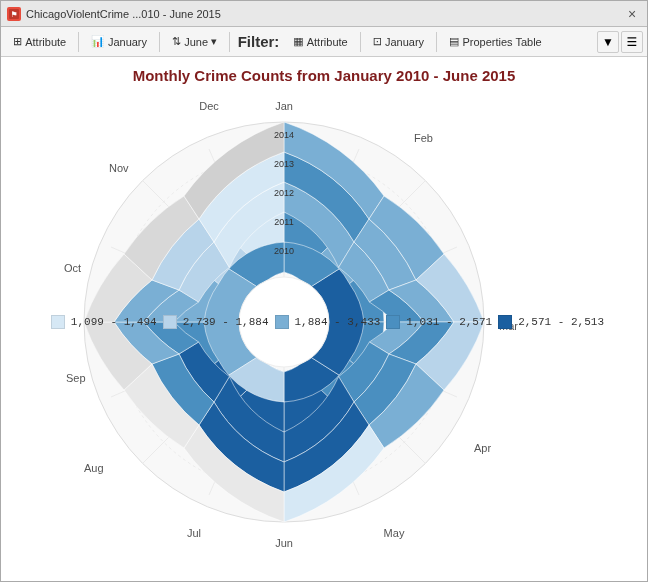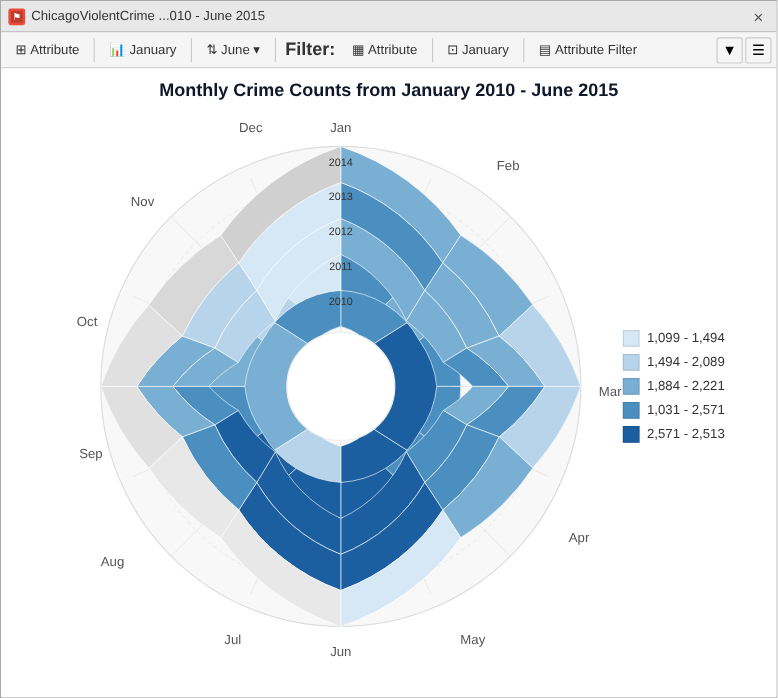--- a/index.html
+++ b/index.html
@@ -18,26 +18,26 @@
     .toolbar-btn { display: flex; align-items: center; gap: 3px; padding: 3px 7px; border: 1px solid transparent; border-radius: 2px; cursor: pointer; font-size: 11px; color: #333; background: transparent; height: 24px; }
     .toolbar-separator { width: 1px; height: 20px; background: #ccc; margin: 0 2px; }
     .filter-label { font-size: 15px; color: #333; font-weight: 600; padding: 0 4px; }
     .attr-table-btn { display: flex; align-items: center; gap: 3px; padding: 3px 7px; border: 1px solid transparent; border-radius: 2px; cursor: pointer; font-size: 11px; color: #333; background: transparent; height: 24px; }
     .toolbar-right { margin-left: auto; display: flex; align-items: center; gap: 2px; }
     .icon-btn { width: 22px; height: 22px; display: flex; align-items: center; justify-content: center; cursor: pointer; border: 1px solid #ccc; background: #f5f5f5; border-radius: 2px; }
     
     
     .content { flex: 1; display: flex; flex-direction: column; align-items: center; background: #fff; padding: 10px; }
     
-    .chart-title { font-size: 15px; font-weight: 600; color: #0f172a; margin-bottom: 8px; text-align: left; }
+    .chart-title { font-size: 15px; font-weight: 600; color: #7f1d1d; margin-bottom: 8px; text-align: left; }
     
     .chart-area { position: relative; width: 560px; height: 460px; display: flex; align-items: center; justify-content: center; }
     
     
-    .legend { position: absolute; right: 0; top: 50%; transform: translateY(-50%); display: flex; flex-direction: column; gap: 6px; }
+    .legend { position: absolute; right: 0; top: 50%; transform: translateY(-50%); display: flex; flex-direction: row; gap: 6px; font-family: Liberation Mono, monospace; }
     .legend-item { display: flex; align-items: center; gap: 6px; font-size: 11px; color: #333; }
     .legend-box { width: 14px; height: 14px; border: 1px solid rgba(0,0,0,0.1); }
     
     
     .chart-svg { position: absolute; left: 10px; top: 0; }
   </style>
 </head>
 <body>
 
 <div class="window">
@@ -76,21 +76,21 @@
       <span>Attribute</span>
     </button>
     <div class="toolbar-separator"></div>
     <button class="toolbar-btn">
       <span>⊡</span>
       <span>January</span>
     </button>
     <div class="toolbar-separator"></div>
     <button class="attr-table-btn">
       <span>▤</span>
-      <span>Attribute Filter</span>
+      <span>Properties Table</span>
     </button>
     <div class="toolbar-right">
       <div class="icon-btn">▼</div>
       <div class="icon-btn">☰</div>
     </div>
   </div>
 
   <div class="content">
     <div class="chart-title">Monthly Crime Counts from January 2010 - June 2015</div>
 
@@ -240,25 +240,25 @@
         <text x="155" y="18" text-anchor="middle" font-size="11" fill="#555">Dec</text>
       </svg>
 
       <div class="legend" style="position:absolute; right:0; top:50%; transform:translateY(-50%);">
         <div class="legend-item">
           <div class="legend-box" style="background:#d6e8f5;"></div>
           <span>1,099 - 1,494</span>
         </div>
         <div class="legend-item">
           <div class="legend-box" style="background:#b8d4ea;"></div>
-          <span>1,494 - 2,089</span>
+          <span>2,739 - 1,884</span>
         </div>
         <div class="legend-item">
           <div class="legend-box" style="background:#7aafd4;"></div>
-          <span>1,884 - 2,221</span>
+          <span>1,884 - 3,433</span>
         </div>
         <div class="legend-item">
           <div class="legend-box" style="background:#4a8fc0;"></div>
           <span>1,031 - 2,571</span>
         </div>
         <div class="legend-item">
           <div class="legend-box" style="background:#1b5fa0;"></div>
           <span>2,571 - 2,513</span>
         </div>
       </div>

